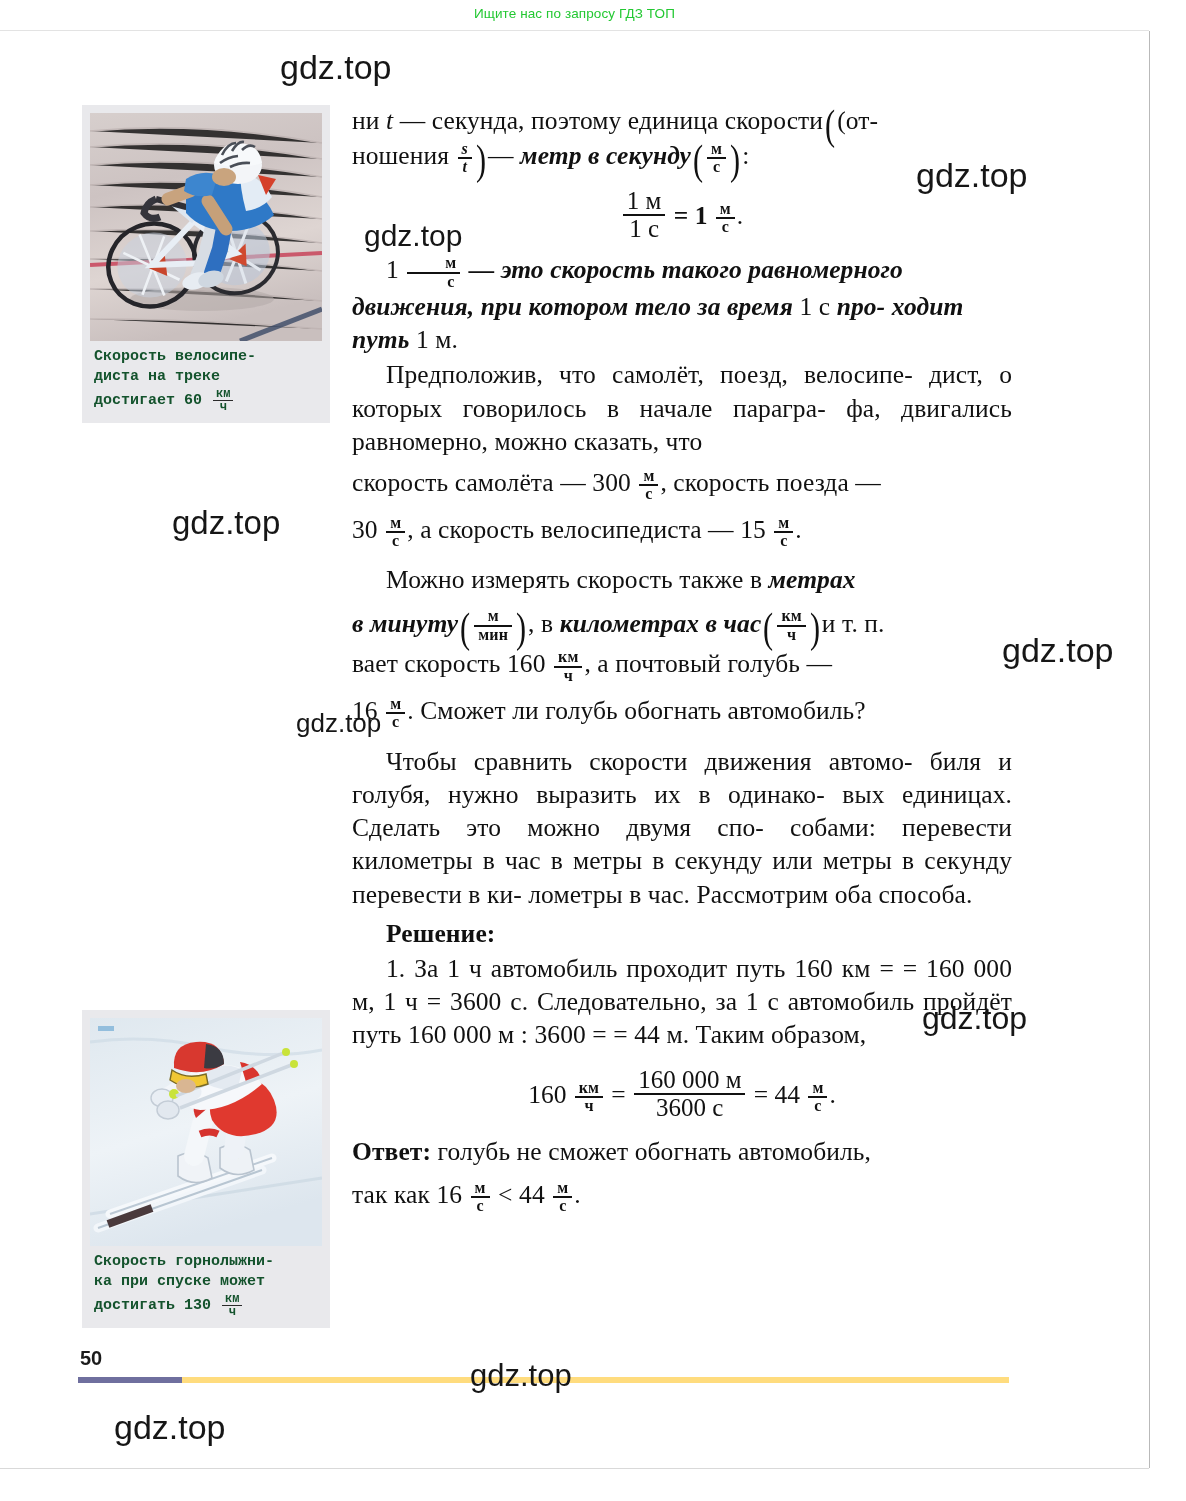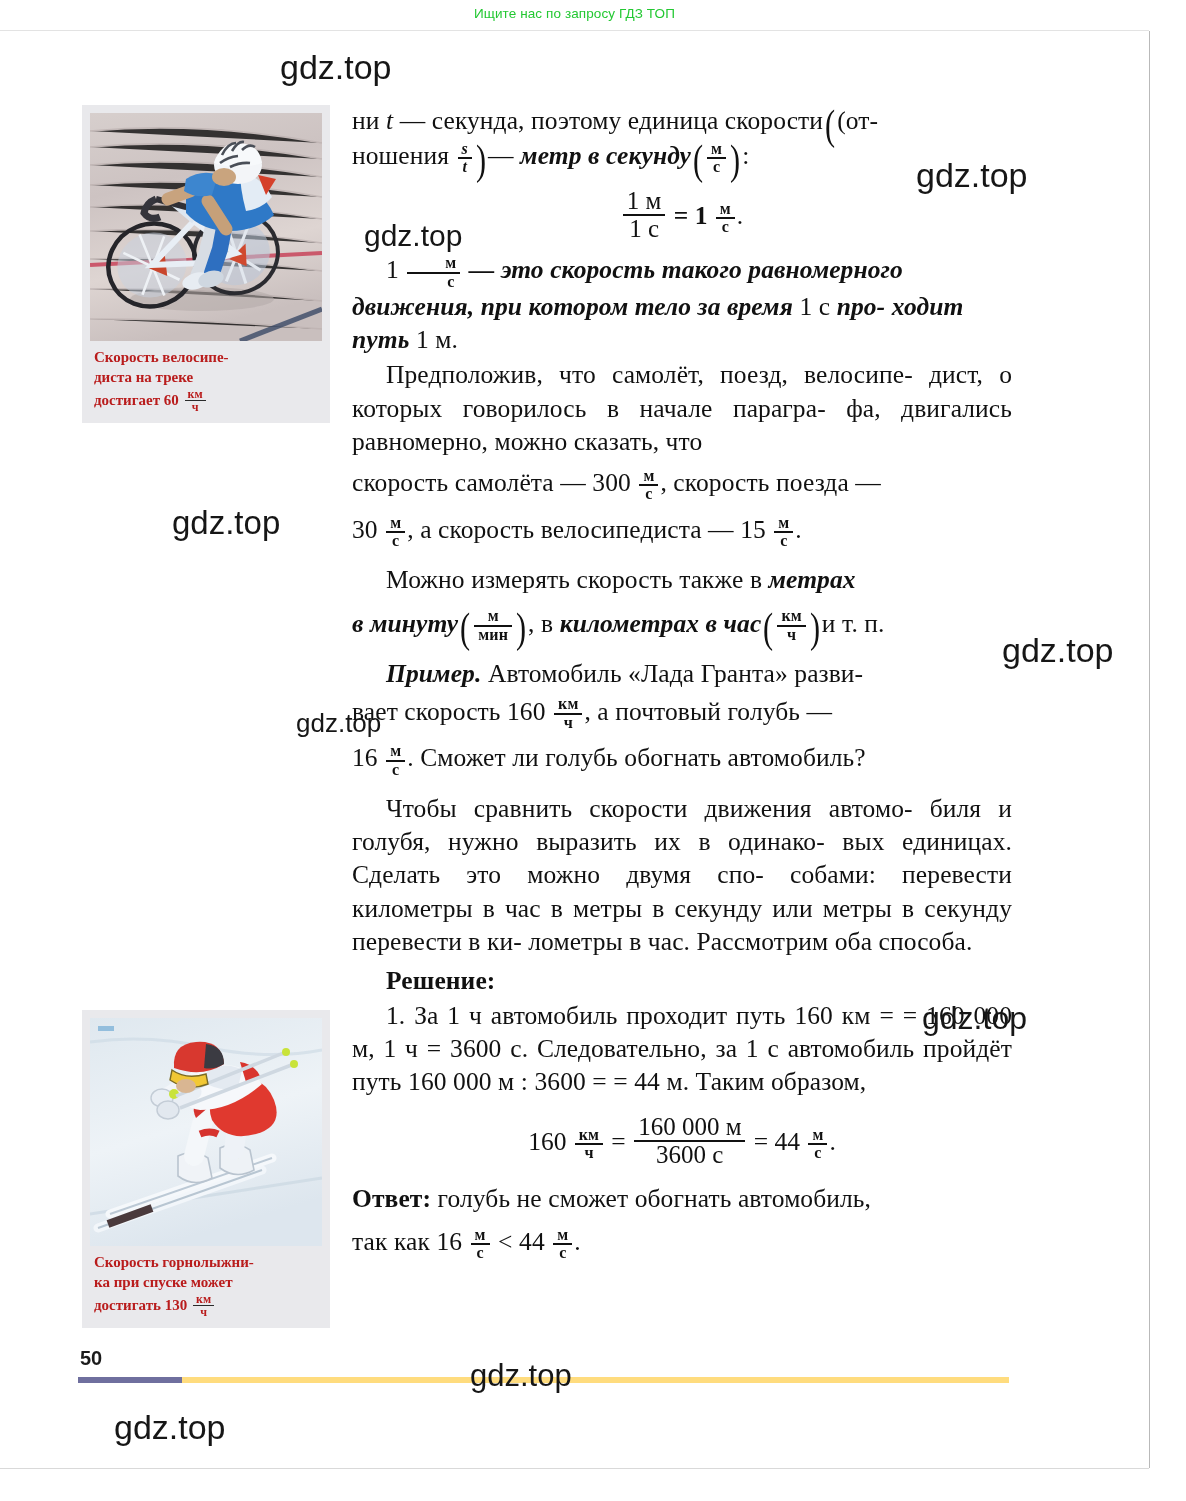--- a/index.html
+++ b/index.html
@@ -69,24 +69,24 @@
     width: 248px;
     background: #e9e9ec;
     padding: 8px 8px 4px 8px;
   }
   .figure .photo {
     width: 232px; height: 228px;
     position: relative; overflow: hidden;
     background: #cfcfd4;
   }
   .figure .caption {
-    font-family: Liberation Serif, serif;
+    font-family: Liberation Mono, monospace;
     font-size: 15px;
     font-weight: 700;
-    color: #b91c1c;
+    color: #14532d;
     line-height: 1.36;
     padding: 6px 2px 6px 4px;
   }
   .figure .caption .line { display: block; }
 
   
   .ufrac {
     display: inline-block;
     vertical-align: -0.55em;
     text-align: center;
@@ -415,24 +415,20 @@
       <i><b>в минуту</b></i><span class="paren">(</span><span class="mfrac">
         <span class="num">м</span>
         <span class="den">мин</span>
       </span><span class="paren">)</span><span>, в</span>
       <i><b>километрах в час</b></i><span class="paren">(</span><span class="mfrac">
         <span class="num">км</span>
         <span class="den">ч</span>
       </span><span class="paren">)</span><span>и т. п.</span>
     </p>
 
-    <p class="para indent" style="margin-top:14px;">
-      <i><b>Пример.</b></i>
-      <span>Автомобиль «Лада Гранта» разви-</span>
-    </p>
     <p class="para" style="margin-top:4px;">
       <span>вает скорость 160</span>
       <span class="mfrac">
         <span class="num">км</span>
         <span class="den">ч</span>
       </span><span>, а почтовый голубь —</span>
     </p>
     <p class="para" style="margin-top:10px;text-align:left;">
       <span>16</span>
       <span class="mfrac">

